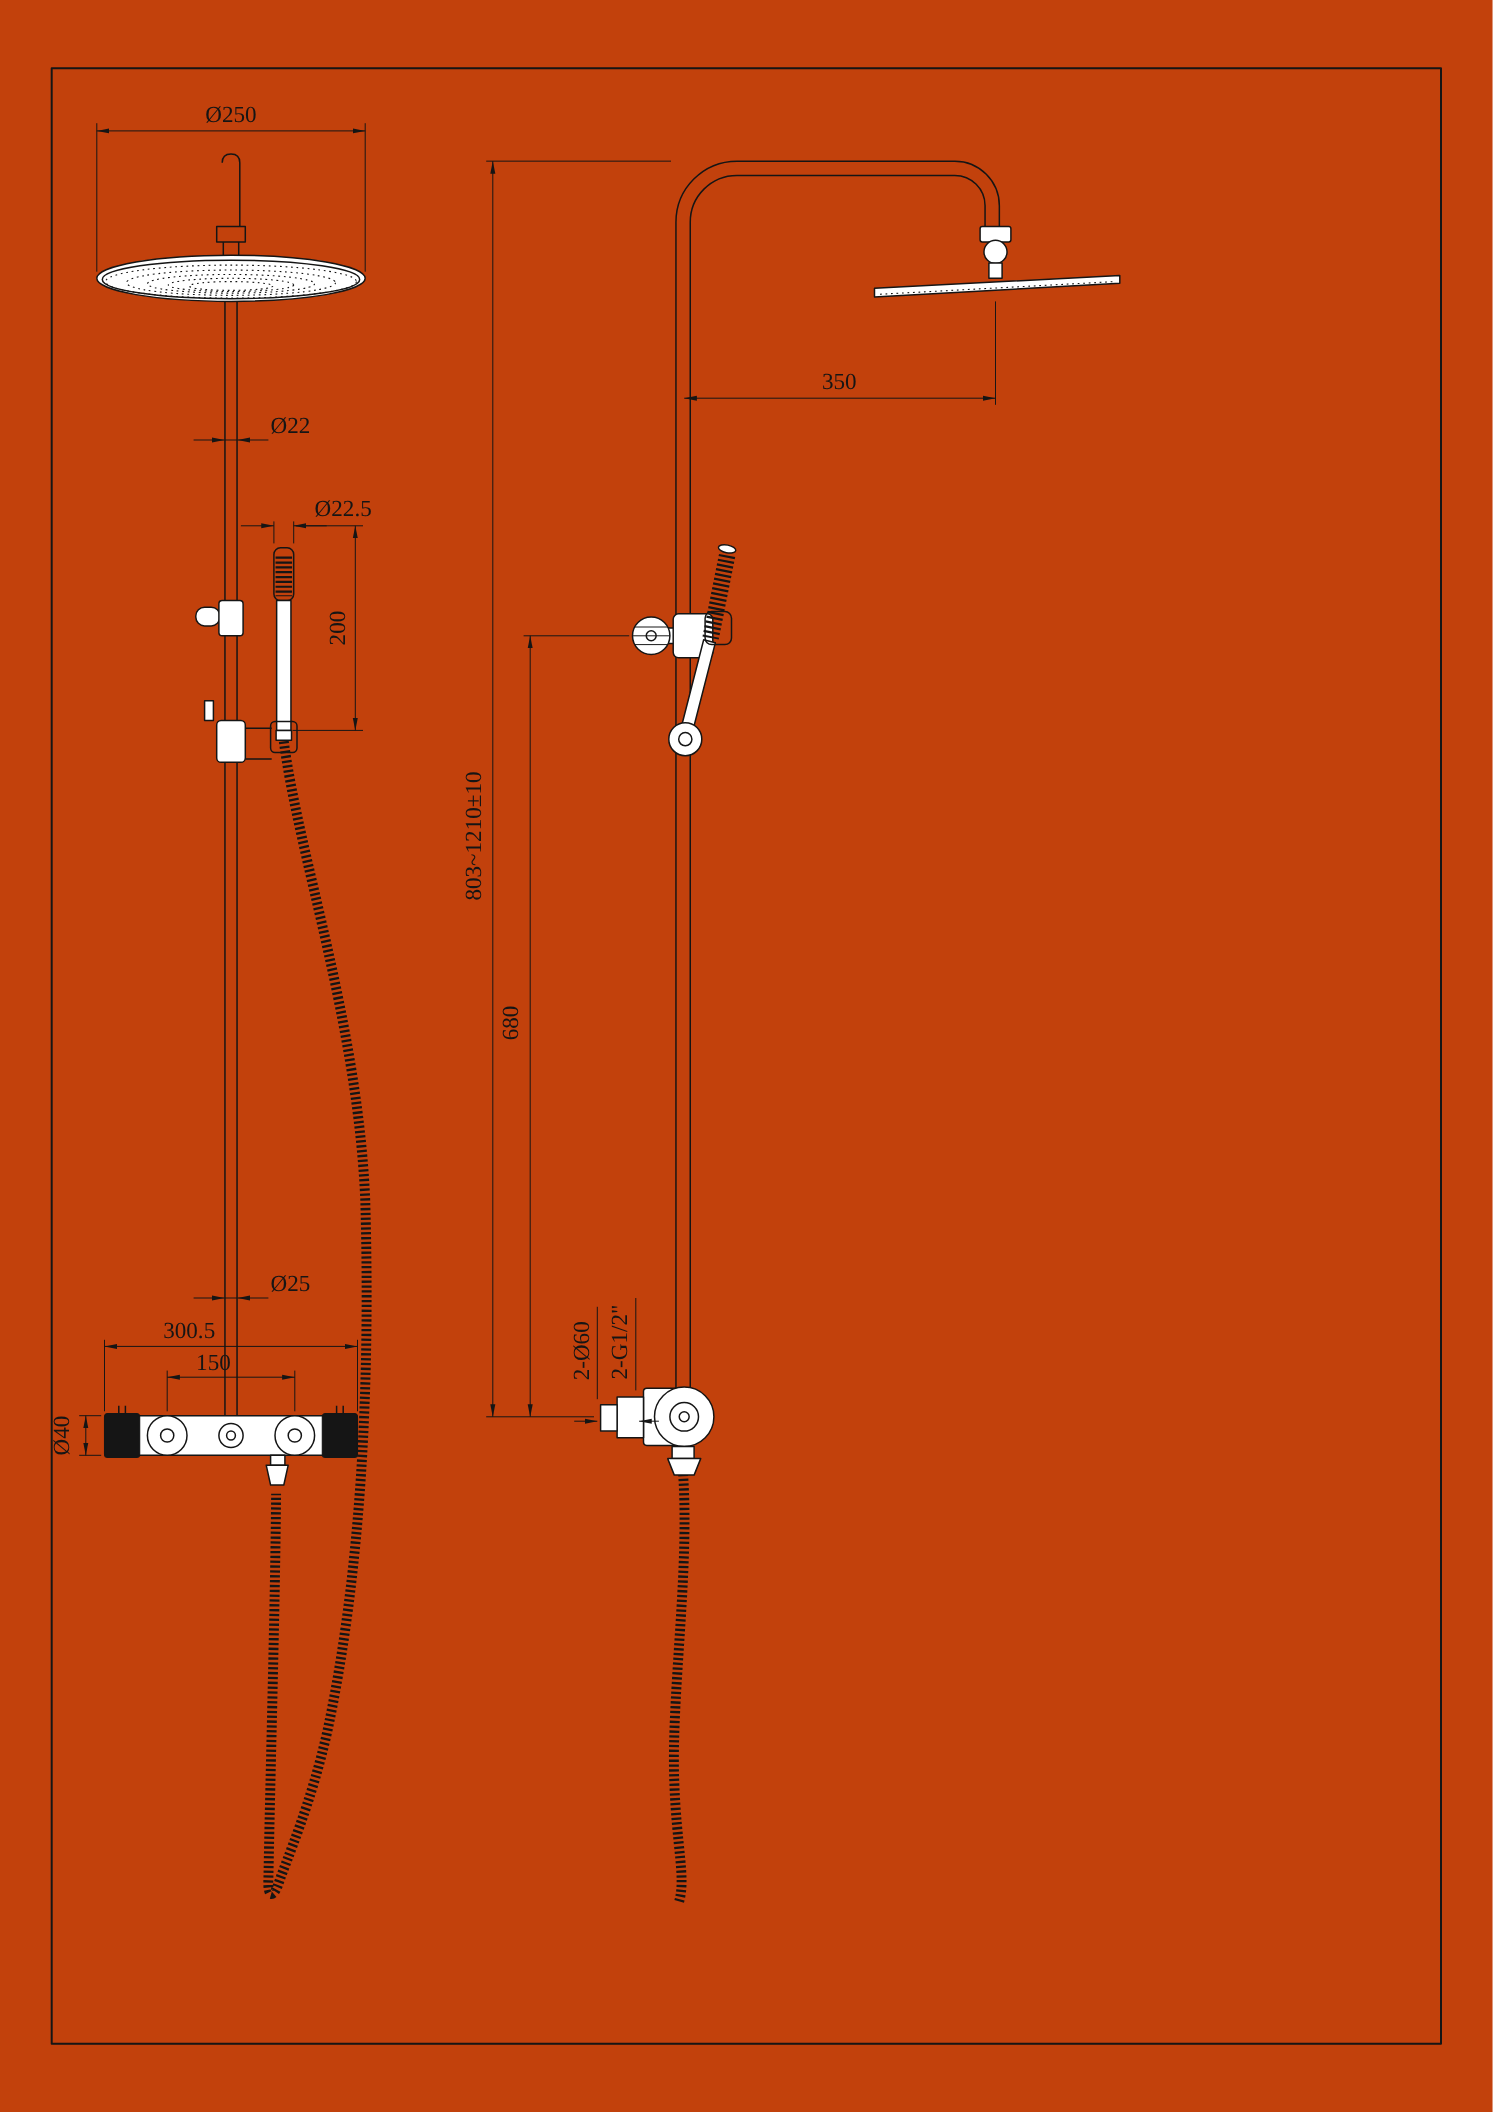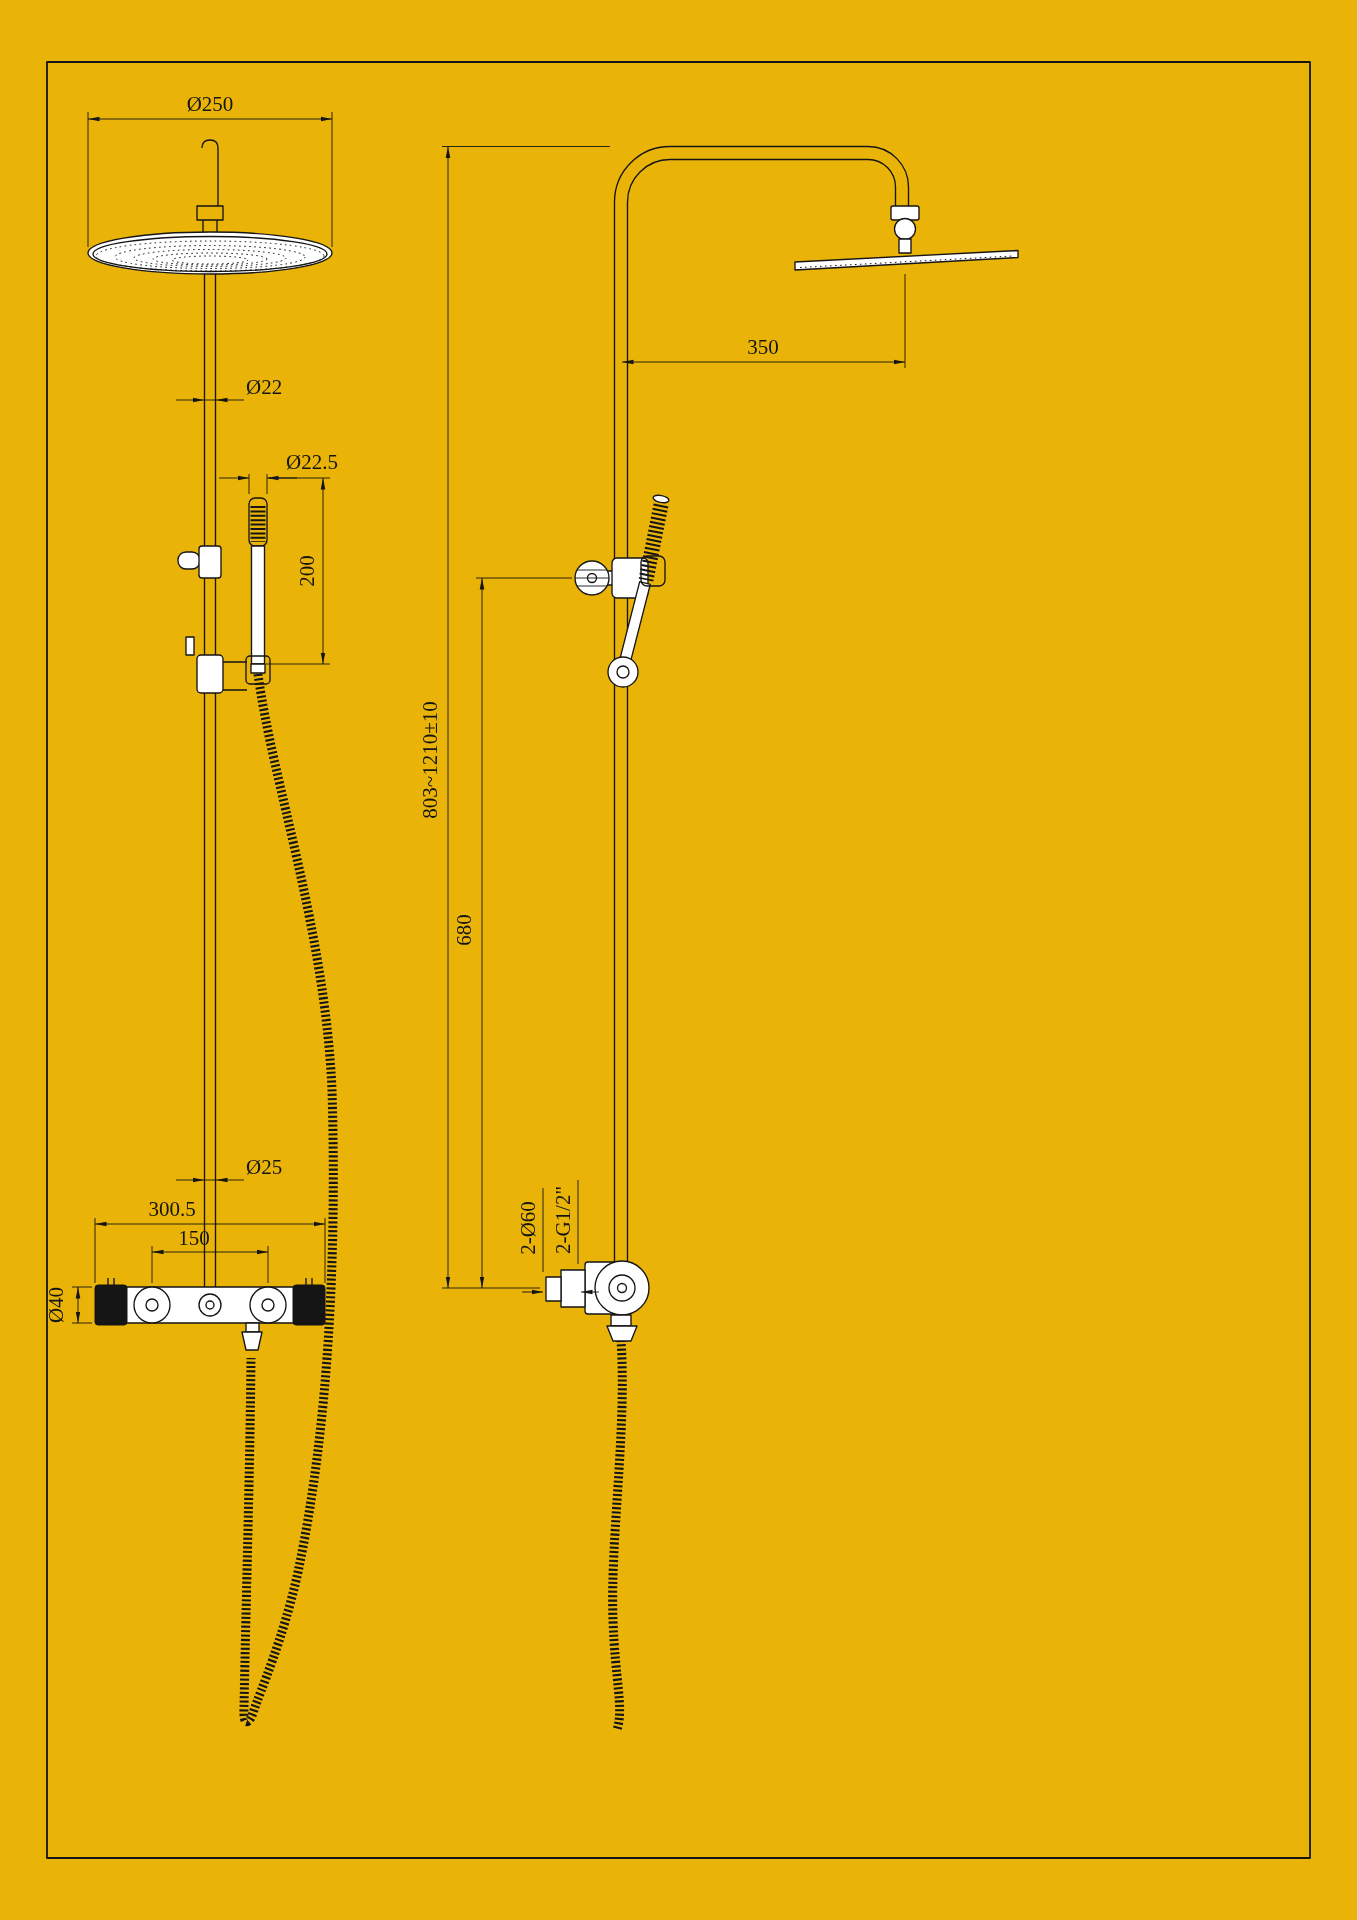--- a/index.html
+++ b/index.html
@@ -1,16 +1,16 @@
 <!DOCTYPE html>
 <html><head>
 <meta charset="utf-8">
 <style>
   html,body{margin:0;padding:0;background:#ffffff}
-  .page{position:relative;width:1357px;height:1920px;background:#eab308;overflow:hidden;
+  .page{position:relative;width:1357px;height:1920px;background:#c2410c;overflow:hidden;
         font-family:"Liberation Serif",serif}
   svg{position:absolute;left:0;top:0}
   .ln{fill:none;stroke:#151515;stroke-width:1.35;stroke-linejoin:round}
   .lnf{fill:#ffffff;stroke:#151515;stroke-width:1.35;stroke-linejoin:round}
   .blk{fill:#151515;stroke:#151515;stroke-width:1}
   .dim{fill:none;stroke:#151515;stroke-width:.9}
   .dash{fill:none;stroke:#151515;stroke-width:1;stroke-dasharray:1.6 3.4}
   .hose{fill:none;stroke:#151515;stroke-width:9;stroke-dasharray:2.1 2.3}
   .stripe{fill:none;stroke:#151515;stroke-width:15;stroke-dasharray:2 2.4}
   .dimtxt{font:21px "Liberation Serif",serif;fill:#151515}

